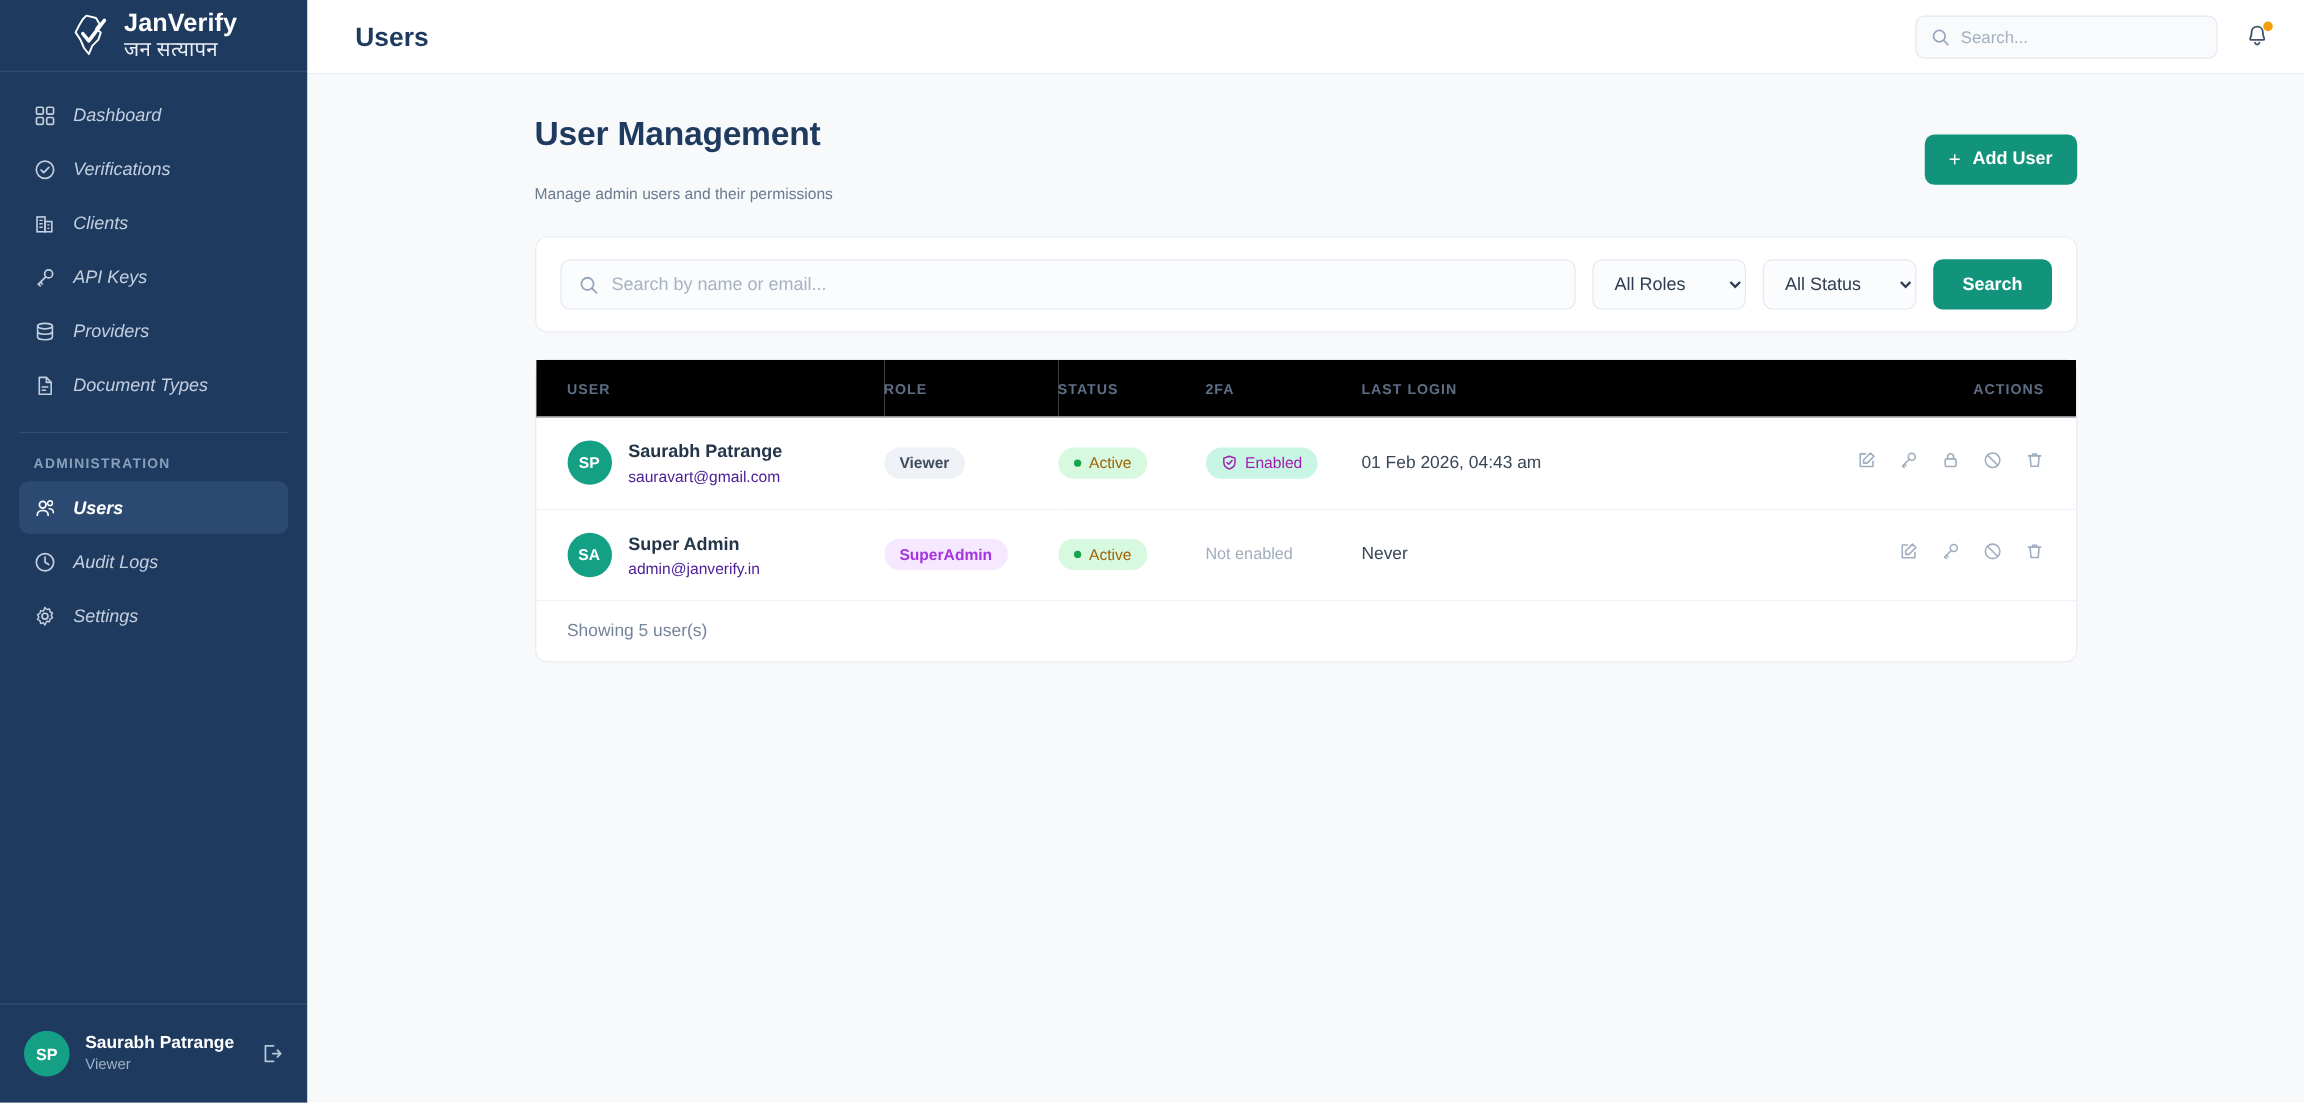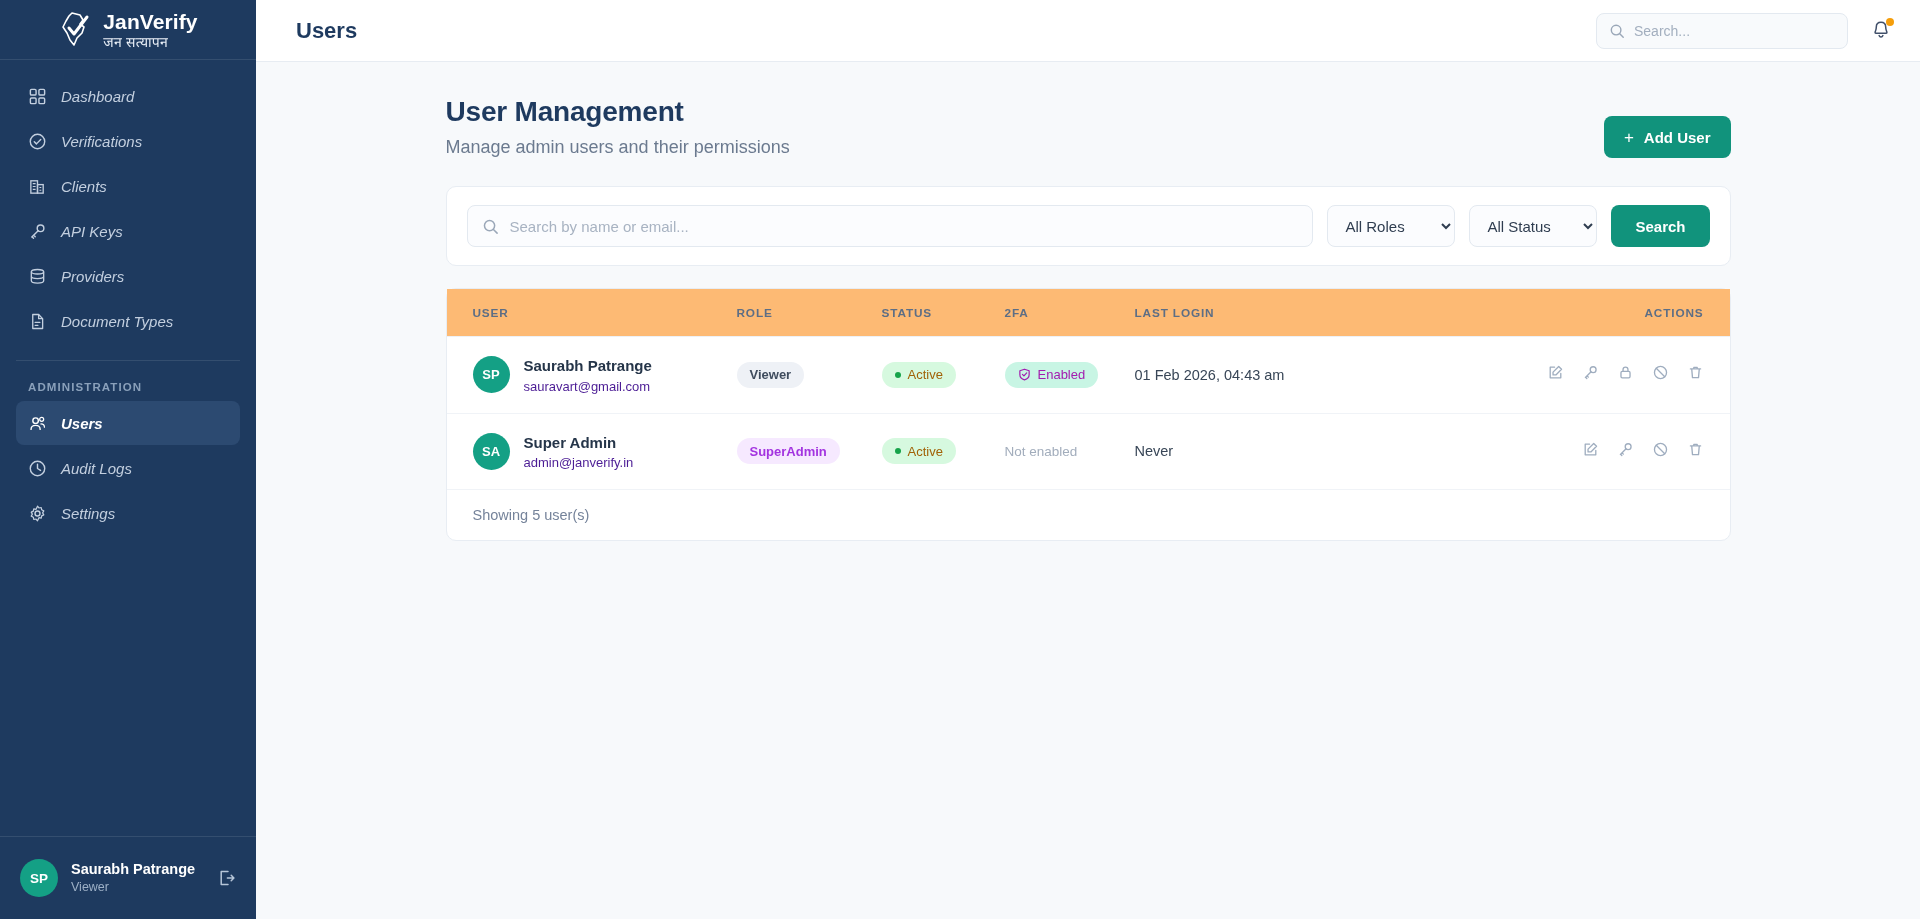--- a/index.html
+++ b/index.html
@@ -18,21 +18,21 @@
     display: flex; flex-direction: column;
     position: relative;
   }
   .brand {
     height: 60px; display: flex; align-items: center; justify-content: center;
     gap: 9px; border-bottom: 1px solid rgba(255,255,255,.10);
   }
   .brand-mark { width: 36px; height: 38px; display: block; }
   .brand-text { display: flex; flex-direction: column; line-height: 1; }
   .brand-name { color: #ffffff; font-size: 21px; font-weight: bold; letter-spacing: .1px; }
-  .brand-sub { color: #e8eef6; font-size: 14px; margin-top: 3px; letter-spacing: .2px; }
+  .brand-sub { color: #e8eef6; font-size: 17px; margin-top: 3px; letter-spacing: .2px; }
 
   .nav { padding: 14px 16px 0 16px; }
   .nav-item {
     display: flex; align-items: center; gap: 14px;
     height: 44px; padding: 0 12px; border-radius: 8px;
     color: #c3cfdf; font-size: 15px; cursor: pointer;
     margin-bottom: 1px;
     font-style: italic;
   }
   .nav-item .ico { width: 19px; height: 19px; flex: 0 0 19px; display: block; color: #c3cfdf; }
@@ -84,24 +84,24 @@
   .bell-wrap { position: relative; width: 22px; height: 24px; cursor: pointer; }
   .bell-ico { width: 22px; height: 22px; color: #41506a; }
   .bell-dot {
     position: absolute; right: -2px; top: -1px; width: 8px; height: 8px;
     border-radius: 50%; background: #f59e0b;
   }
 
   .content { flex: 1; overflow: hidden; padding: 34px 0 0 0; }
   .inner { width: 1285px; margin: 0 auto; padding-left: 0; }
 
-  .page-head { display: flex; align-items: flex-end; margin-bottom: 28px; }
+  .page-head { display: flex; align-items: center; margin-bottom: 28px; }
   .ph-left { flex: 1; }
   .ph-title { font-size: 28px; font-weight: bold; color: #1e3a5f; letter-spacing: -.2px; }
-  .ph-sub { font-size: 18px; color: #6b7a8f; margin-top: 9px; }
+  .ph-sub { font-size: 13px; color: #6b7a8f; margin-top: 26px; }
   .btn-primary {
     background: #11937c; color: #fff; border: 0; border-radius: 8px;
     height: 42px; padding: 0 20px; font-size: 15px; font-weight: bold;
     display: flex; align-items: center; gap: 10px; cursor: pointer;
     font-family: "Liberation Sans", sans-serif;
   }
   .btn-primary .plus { font-size: 17px; font-weight: normal; line-height: 1; }
 
   .card {
     background: #ffffff; border: 1px solid #e8edf3; border-radius: 10px;
@@ -124,21 +124,21 @@
   }
   .btn-search {
     background: #11937c; color: #fff; border: 0; border-radius: 8px;
     height: 42px; padding: 0 24px; font-size: 15px; font-weight: bold; cursor: pointer;
     font-family: "Liberation Sans", sans-serif;
   }
 
   table { width: 100%; border-collapse: collapse; }
   thead th {
     text-align: left; font-size: 11.8px; letter-spacing: .85px; color: #5d6e85;
-    font-weight: bold; padding: 17px 0 16px 0; background: #fdba74;
+    font-weight: bold; padding: 17px 0 16px 0; background: #000000;
     border-bottom: 1px solid #edf1f6;
     margin-left: 20px;
   }
   thead th:first-child { padding-left: 26px; }
   thead th.right { text-align: right; padding-right: 26px; }
   tbody td { padding: 19px 0; border-bottom: 1px solid #f0f3f7; vertical-align: middle; }
   tbody tr:last-child td { border-bottom: 1px solid #f0f3f7; }
   td:first-child { padding-left: 26px; }
   td.right { text-align: right; padding-right: 26px; }
 

